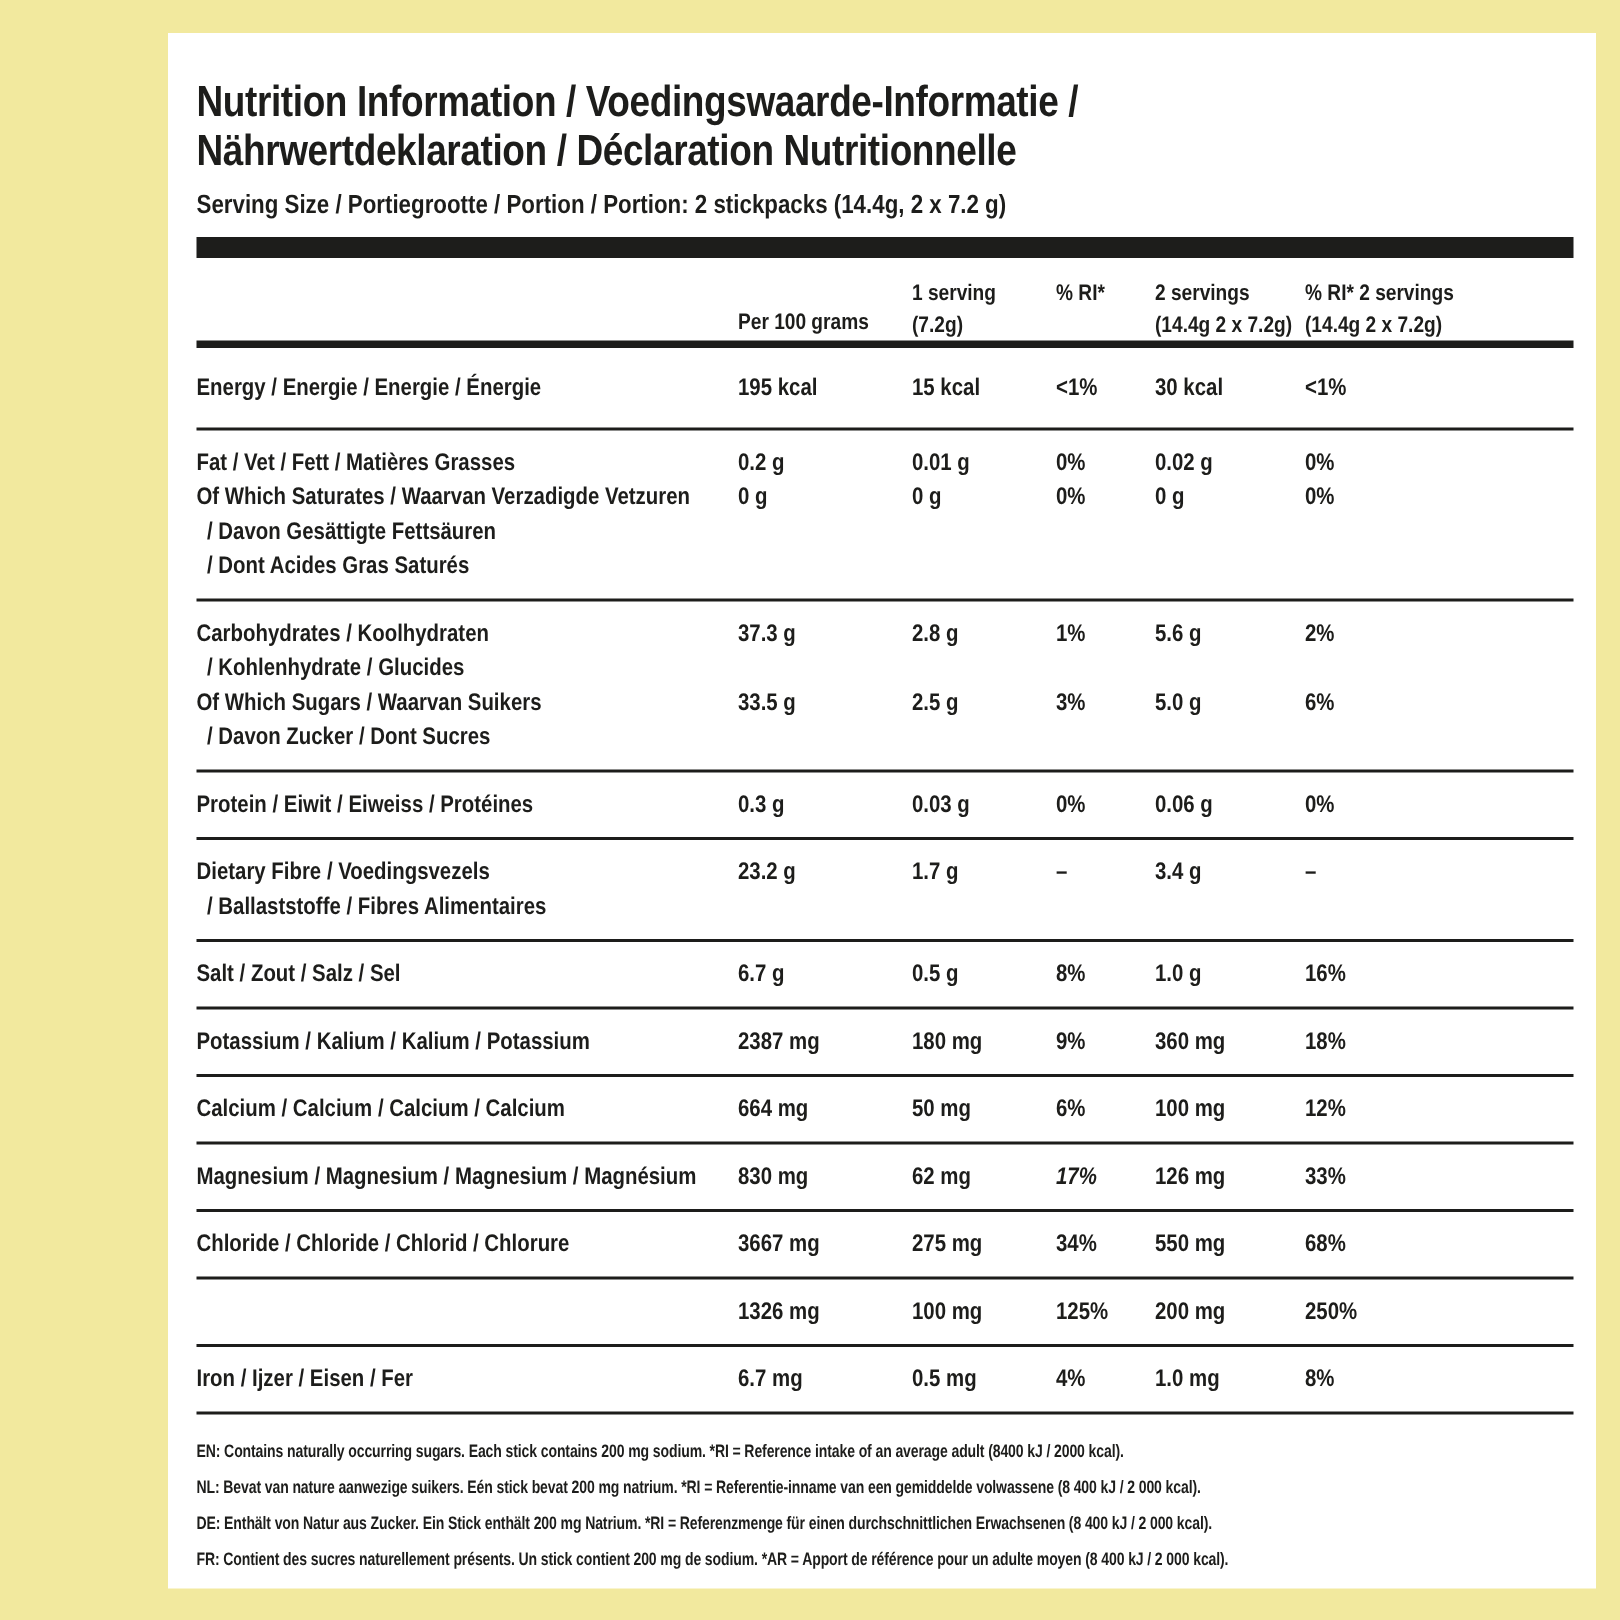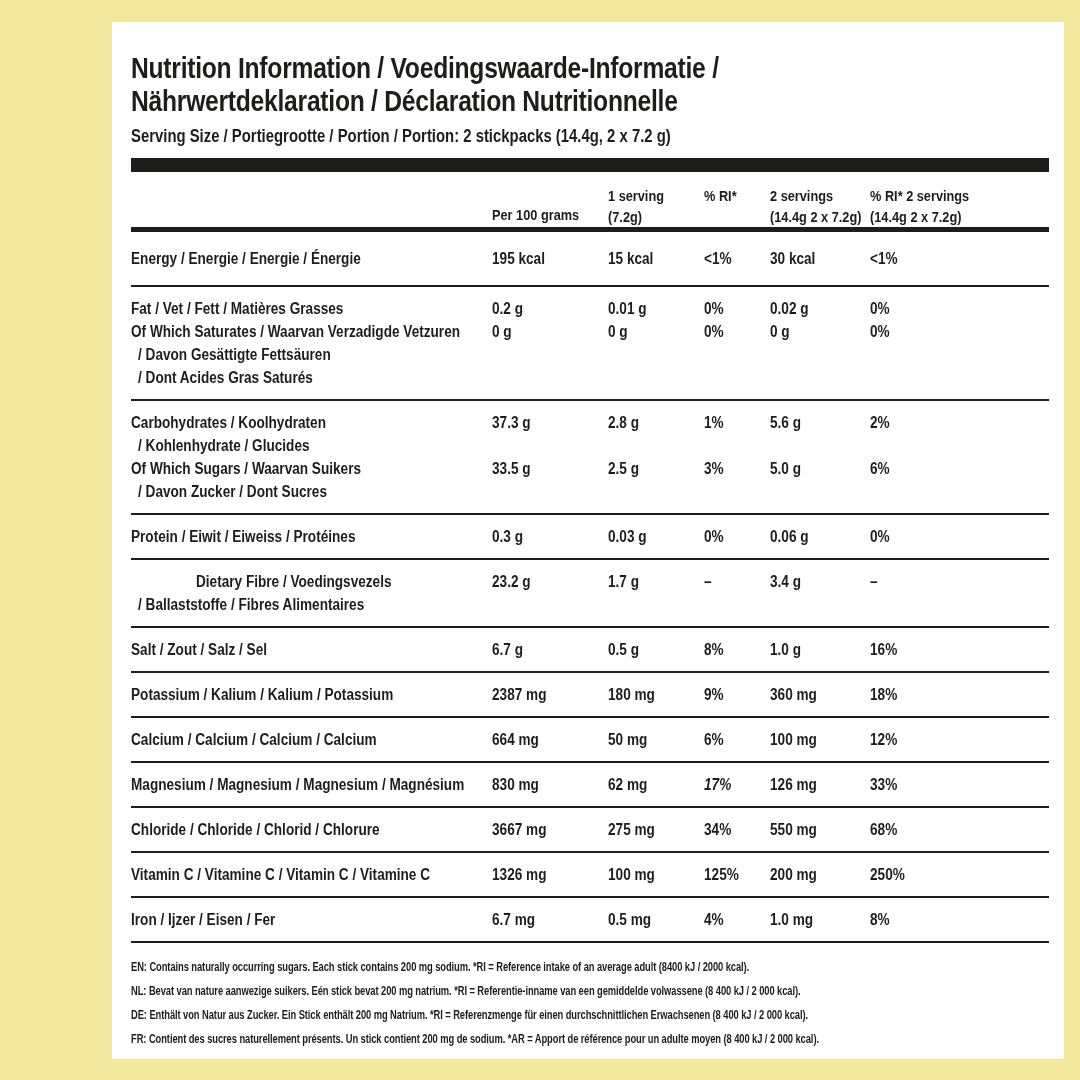--- a/index.html
+++ b/index.html
@@ -169,21 +169,21 @@
       </div>
       <div class="grid row">
         <div class="lline" style="grid-area: 1 / 1;"><span class="cond">Protein / Eiwit / Eiweiss / Protéines</span></div>
         <div class="vcell" style="grid-area: 1 / 2;"><span class="cond">0.3 g</span></div>
         <div class="vcell" style="grid-area: 1 / 3;"><span class="cond">0.03 g</span></div>
         <div class="vcell" style="grid-area: 1 / 4;"><span class="cond">0%</span></div>
         <div class="vcell" style="grid-area: 1 / 5;"><span class="cond">0.06 g</span></div>
         <div class="vcell" style="grid-area: 1 / 6;"><span class="cond">0%</span></div>
       </div>
       <div class="grid row">
-        <div class="lline" style="grid-area: 1 / 1; text-align: center;"><span class="cond">Dietary Fibre / Voedingsvezels</span></div>
+        <div class="lline" style="grid-area: 1 / 1;"><span class="cond">Dietary Fibre / Voedingsvezels</span></div>
         <div class="lline indent" style="grid-area: 2 / 1;"><span class="cond">/ Ballaststoffe / Fibres Alimentaires</span></div>
         <div class="vcell" style="grid-area: 1 / 2;"><span class="cond">23.2 g</span></div>
         <div class="vcell" style="grid-area: 1 / 3;"><span class="cond">1.7 g</span></div>
         <div class="vcell" style="grid-area: 1 / 4;"><span class="cond">–</span></div>
         <div class="vcell" style="grid-area: 1 / 5;"><span class="cond">3.4 g</span></div>
         <div class="vcell" style="grid-area: 1 / 6;"><span class="cond">–</span></div>
       </div>
       <div class="grid row">
         <div class="lline" style="grid-area: 1 / 1;"><span class="cond">Salt / Zout / Salz / Sel</span></div>
         <div class="vcell" style="grid-area: 1 / 2;"><span class="cond">6.7 g</span></div>
@@ -218,21 +218,20 @@
       </div>
       <div class="grid row">
         <div class="lline" style="grid-area: 1 / 1;"><span class="cond">Chloride / Chloride / Chlorid / Chlorure</span></div>
         <div class="vcell" style="grid-area: 1 / 2;"><span class="cond">3667 mg</span></div>
         <div class="vcell" style="grid-area: 1 / 3;"><span class="cond">275 mg</span></div>
         <div class="vcell" style="grid-area: 1 / 4;"><span class="cond">34%</span></div>
         <div class="vcell" style="grid-area: 1 / 5;"><span class="cond">550 mg</span></div>
         <div class="vcell" style="grid-area: 1 / 6;"><span class="cond">68%</span></div>
       </div>
       <div class="grid row">
-        <div class="lline" style="grid-area: 1 / 1;"><span class="cond">Vitamin C / Vitamine C / Vitamin C / Vitamine C</span></div>
         <div class="vcell" style="grid-area: 1 / 2;"><span class="cond">1326 mg</span></div>
         <div class="vcell" style="grid-area: 1 / 3;"><span class="cond">100 mg</span></div>
         <div class="vcell" style="grid-area: 1 / 4;"><span class="cond">125%</span></div>
         <div class="vcell" style="grid-area: 1 / 5;"><span class="cond">200 mg</span></div>
         <div class="vcell" style="grid-area: 1 / 6;"><span class="cond">250%</span></div>
       </div>
       <div class="grid row">
         <div class="lline" style="grid-area: 1 / 1;"><span class="cond">Iron / Ijzer / Eisen / Fer</span></div>
         <div class="vcell" style="grid-area: 1 / 2;"><span class="cond">6.7 mg</span></div>
         <div class="vcell" style="grid-area: 1 / 3;"><span class="cond">0.5 mg</span></div>

